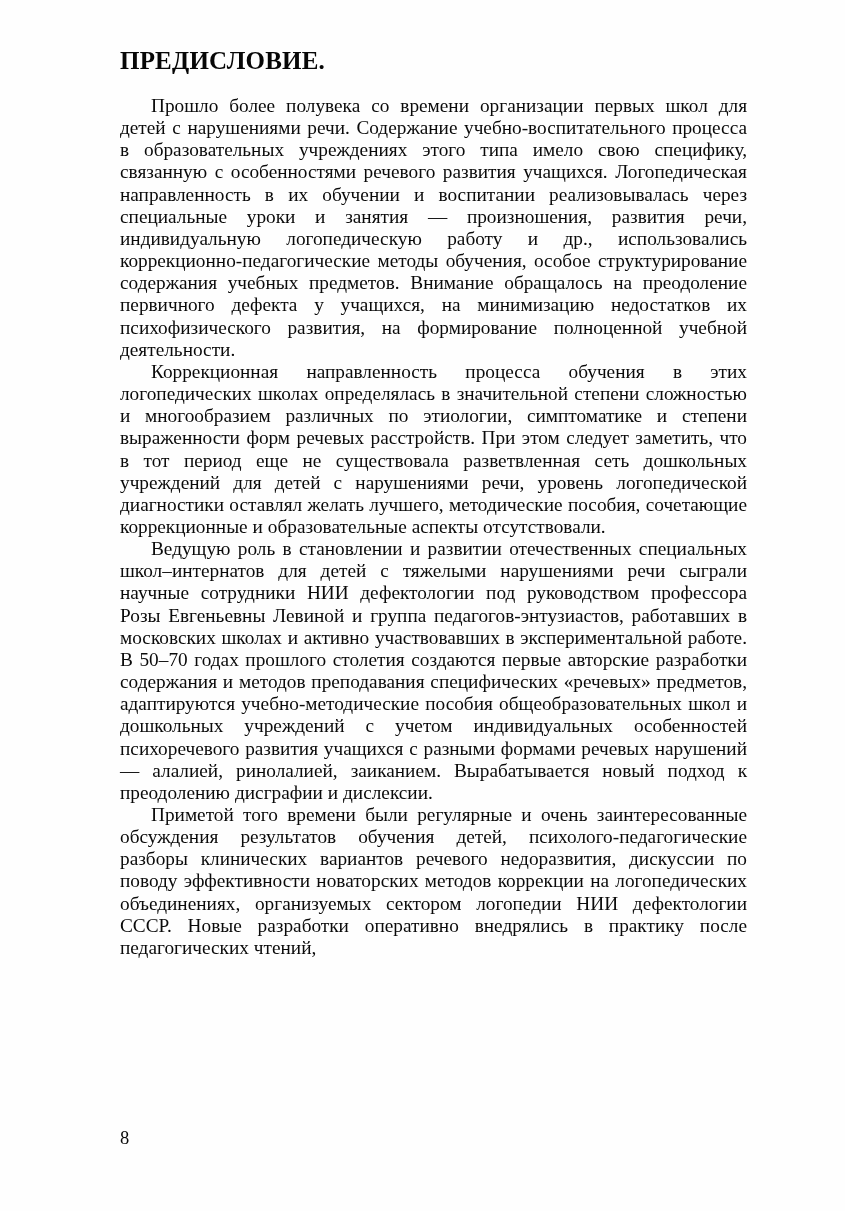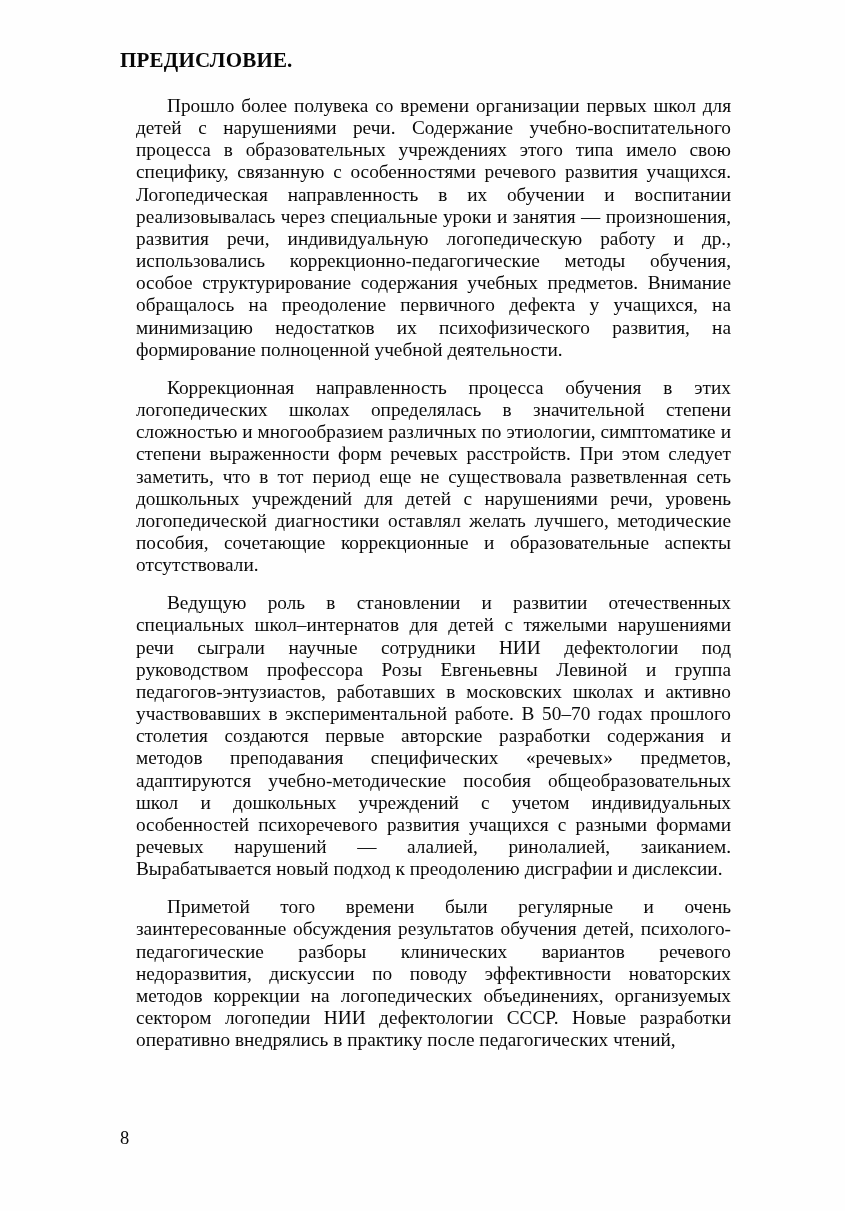--- a/index.html
+++ b/index.html
@@ -18,35 +18,35 @@
   }
   .content {
     position: absolute;
     left: 120px;
     top: 48px;
     width: 627px;
   }
   .doc-heading {
     font-family: "Liberation Serif", "DejaVu Serif", serif;
     font-weight: bold;
-    font-size: 21px;
+    font-size: 25px;
     line-height: 25px;
     letter-spacing: 0.2px;
     margin: 0 0 22px 0;
     color: #070707;
   }
   .doc-heading .hline {
     display: block;
     white-space: pre;
   }
   .body-text {
     margin: 0;
   }
   .para {
-    margin: 16px;
+    margin: 0;
     text-indent: 31px;
     text-align: justify;
     font-size: 19.3px;
     line-height: 22.15px;
     word-spacing: 0.1px;
     hyphens: manual;
     -webkit-hyphens: manual;
     color: #0a0a0a;
   }
   .page-number {

